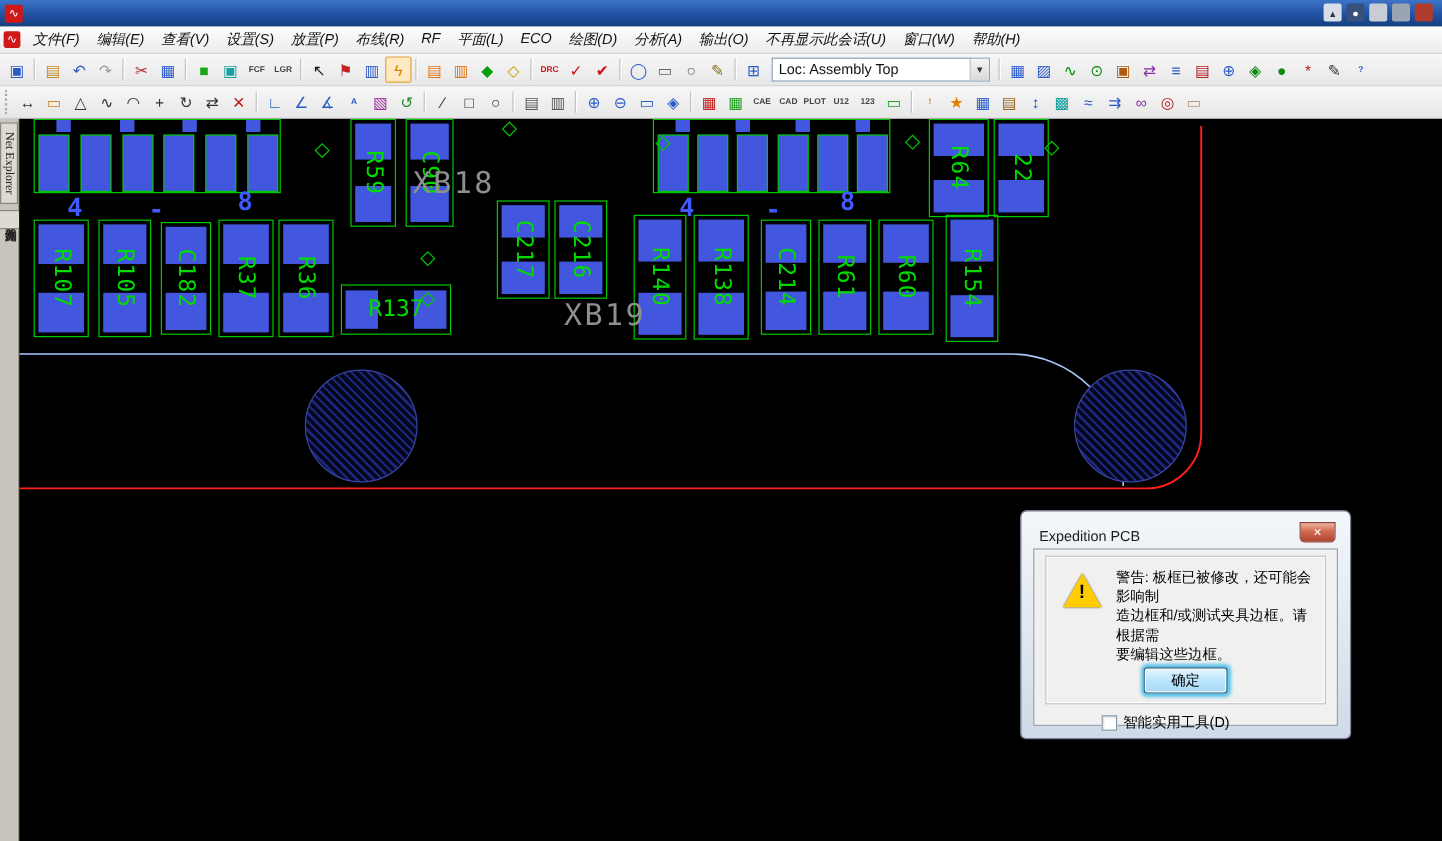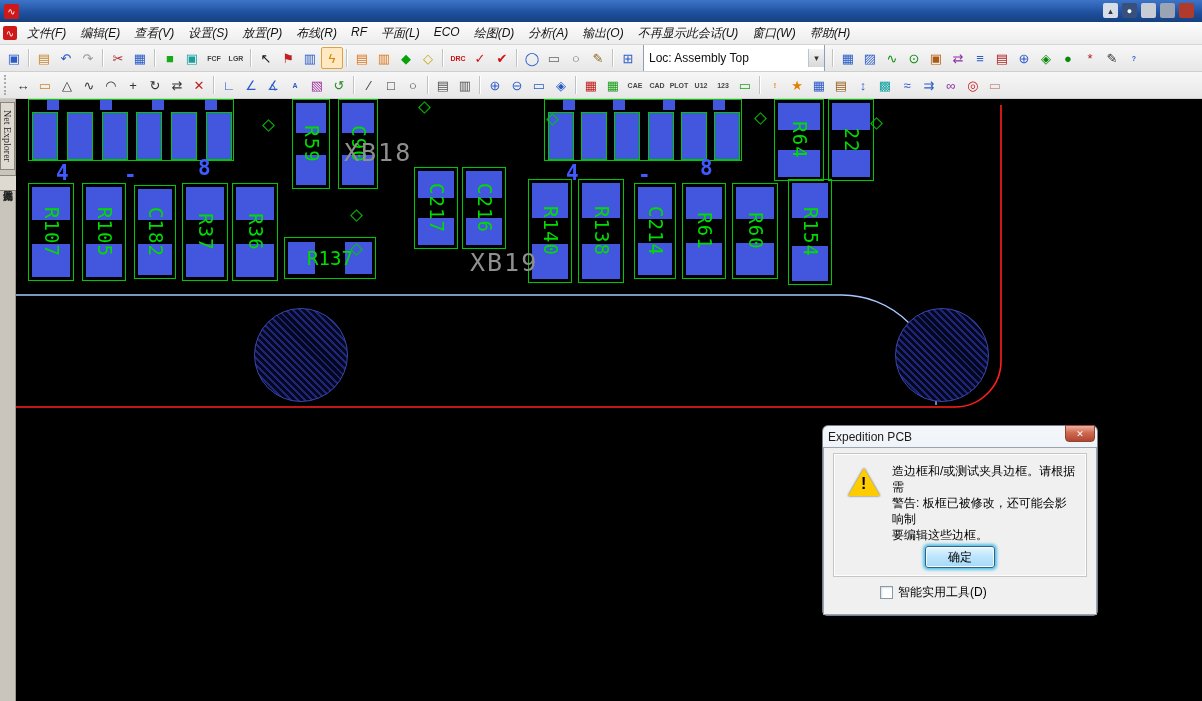--- a/index.html
+++ b/index.html
@@ -16,21 +16,21 @@
   
   #menubar { height:23px; display:flex; align-items:center; background:linear-gradient(#fdfdfd,#ececec); border-bottom:1px solid #d5d5d5; font-size:12px; color:#111; padding-left:3px; }
   .menu-item { padding:3px 7px; white-space:nowrap; cursor:default; }
 
   
   .tbrow { height:27px; display:flex; align-items:center; background:linear-gradient(#f7f7f7,#e7e7e7); border-bottom:1px solid #cfcfcf; padding:0 3px; overflow:hidden; }
   .tbi { width:22px; height:22px; display:flex; align-items:center; justify-content:center; font-size:13px; border:1px solid transparent; border-radius:2px; flex:0 0 auto; cursor:default; }
   .tbi.text { font-size:7px; font-weight:bold; letter-spacing:0; }
   .tb-sep { width:2px; height:18px; border-left:1px solid #c2c2c2; border-right:1px solid #fff; margin:0 3px; flex:0 0 auto; }
   .tb-grip { width:4px; height:20px; border-left:2px dotted #aaa; margin:0 4px 0 1px; flex:0 0 auto; }
-  .tb-combo { width:182px; height:28px; background:#fff; border:1px solid #8aa0b8; display:flex; align-items:center; font-size:12px; margin:0 4px; flex:0 0 auto; }
+  .tb-combo { width:182px; height:20px; background:#fff; border:1px solid #8aa0b8; display:flex; align-items:center; font-size:12px; margin:0 4px; flex:0 0 auto; }
   .tb-combo-text { padding-left:5px; flex:1; white-space:nowrap; overflow:hidden; color:#111; }
   .tb-combo-arrow { width:16px; height:18px; background:linear-gradient(#f5f5f5,#d8d8d8); border-left:1px solid #b8c4d0; display:flex; align-items:center; justify-content:center; font-size:9px; color:#333; }
 
   
   #main { display:flex; height:602px; }
   #sidestrip { width:16px; background:#c9c5bd; border-right:1px solid #9a968e; display:flex; flex-direction:column; align-items:center; padding-top:3px; gap:5px; }
   .side-tab { writing-mode:vertical-rl; background:#dedad2; border:1px solid #8a867e; color:#222; padding:7px 1px; white-space:nowrap; }
   .side-tab.latin { font-family:"Liberation Serif", serif; font-size:10px; }
   .side-tab.cjk { font-size:10px; }
 
@@ -50,21 +50,21 @@
   .clabel.vert { left:50%; top:50%; transform:translate(-50%,-50%) rotate(90deg); letter-spacing:1px; }
   .clabel.horz { left:50%; top:50%; transform:translate(-50%,-50%); }
   .clabel.top  { left:50%; top:3px; transform:translateX(-50%); }
   .silk { position:absolute; color:#8f8f8f; font-family:"DejaVu Sans Mono", monospace; font-size:25px; letter-spacing:2px; }
   .pnum { position:absolute; color:#3f5aff; font-family:"DejaVu Sans Mono", monospace; font-weight:bold; font-size:21px; }
   .via { position:absolute; width:9px; height:9px; border:1px solid #00c800; transform:rotate(45deg); }
   .hole { position:absolute; border-radius:50%; border:1px solid #3a46a8; background:repeating-linear-gradient(45deg,#1c2578 0 2px,#05071e 2px 5px); }
 
   
   #dialog { position:absolute; left:822px; top:425px; width:276px; height:191px; font-size:12px; }
-  .dlg-frame { width:100%; height:100%; background:linear-gradient(#f4f7fa,#cfdae8); border:1px solid #77808c; border-radius:6px 6px 5px 5px; box-shadow:3px 4px 12px rgba(0,0,0,.65); padding:0; }
+  .dlg-frame { width:100%; height:100%; background:linear-gradient(#f4f7fa,#cfdae8); border:1px solid #77808c; border-radius:6px 6px 5px 5px; box-shadow:3px 4px 12px rgba(0,0,0,.65); padding:10px;margin-left:28px; }
   .dlg-titlebar { height:21px; display:flex; align-items:center; color:#1b1b1b; padding:0 5px; position:relative; }
   .dlg-close { position:absolute; right:2px; top:-1px; width:30px; height:17px; background:linear-gradient(#eFb0a0,#cf6a50 45%,#b04632); border:1px solid #8f4436; border-radius:0 0 4px 4px; color:#fff; font-size:9px; display:flex; align-items:center; justify-content:center; }
   .dlg-body { background:#f0f0f0; border:1px solid #9aa4b0; height:calc(100% - 21px); position:relative; }
   .dlg-group { position:absolute; left:9px; right:9px; top:5px; height:124px; border:1px solid #c6c6c6; box-shadow:inset 0 0 0 1px #fdfdfd; }
   .warn-icon { position:absolute; left:14px; top:14px; width:0; height:0; border-left:16px solid transparent; border-right:16px solid transparent; border-bottom:28px solid #ffcc00; filter:drop-shadow(0 0 1px #555); }
   .warn-bang { position:absolute; left:-3px; top:7px; color:#000; font-weight:bold; font-size:16px; }
   .dlg-msg { position:absolute; left:58px; top:9px; right:8px; color:#000; line-height:16px; }
   .dlg-ok { position:absolute; left:50%; bottom:8px; transform:translateX(-50%); width:70px; height:22px; font-size:12px; font-family:inherit; background:linear-gradient(#eaf6fd,#bee6fd 45%,#a7d9f5); border:1px solid #2c628b; border-radius:3px; box-shadow:inset 0 0 0 1px #fbfbfb, 0 0 3px 2px #55c3ea; }
   .dlg-check-row { position:absolute; left:56px; top:136px; display:flex; align-items:center; gap:5px; }
   .dlg-checkbox { width:13px; height:13px; background:#fff; border:1px solid #8a9aa8; box-shadow:inset 1px 1px 2px #d8dde2; }
@@ -370,22 +370,22 @@
       <div class="dlg-titlebar">
         <span>Expedition PCB</span>
         <span class="dlg-close">✕</span>
       </div>
       <div class="dlg-body">
         <div class="dlg-group">
           <div class="warn-icon">
               <span class="warn-bang">!</span>
             </div>
           <div class="dlg-msg">
+            <div>警告: 板框已被修改，还可能会影响制</div>
             <div>造边框和/或测试夹具边框。请根据需</div>
-            <div>警告: 板框已被修改，还可能会影响制</div>
             <div>要编辑这些边框。</div>
           </div>
           <button class="dlg-ok">确定</button>
         </div>
         <div class="dlg-check-row">
           <span class="dlg-checkbox"></span>
           <span>智能实用工具(D)</span>
         </div>
       </div>
     </div>

